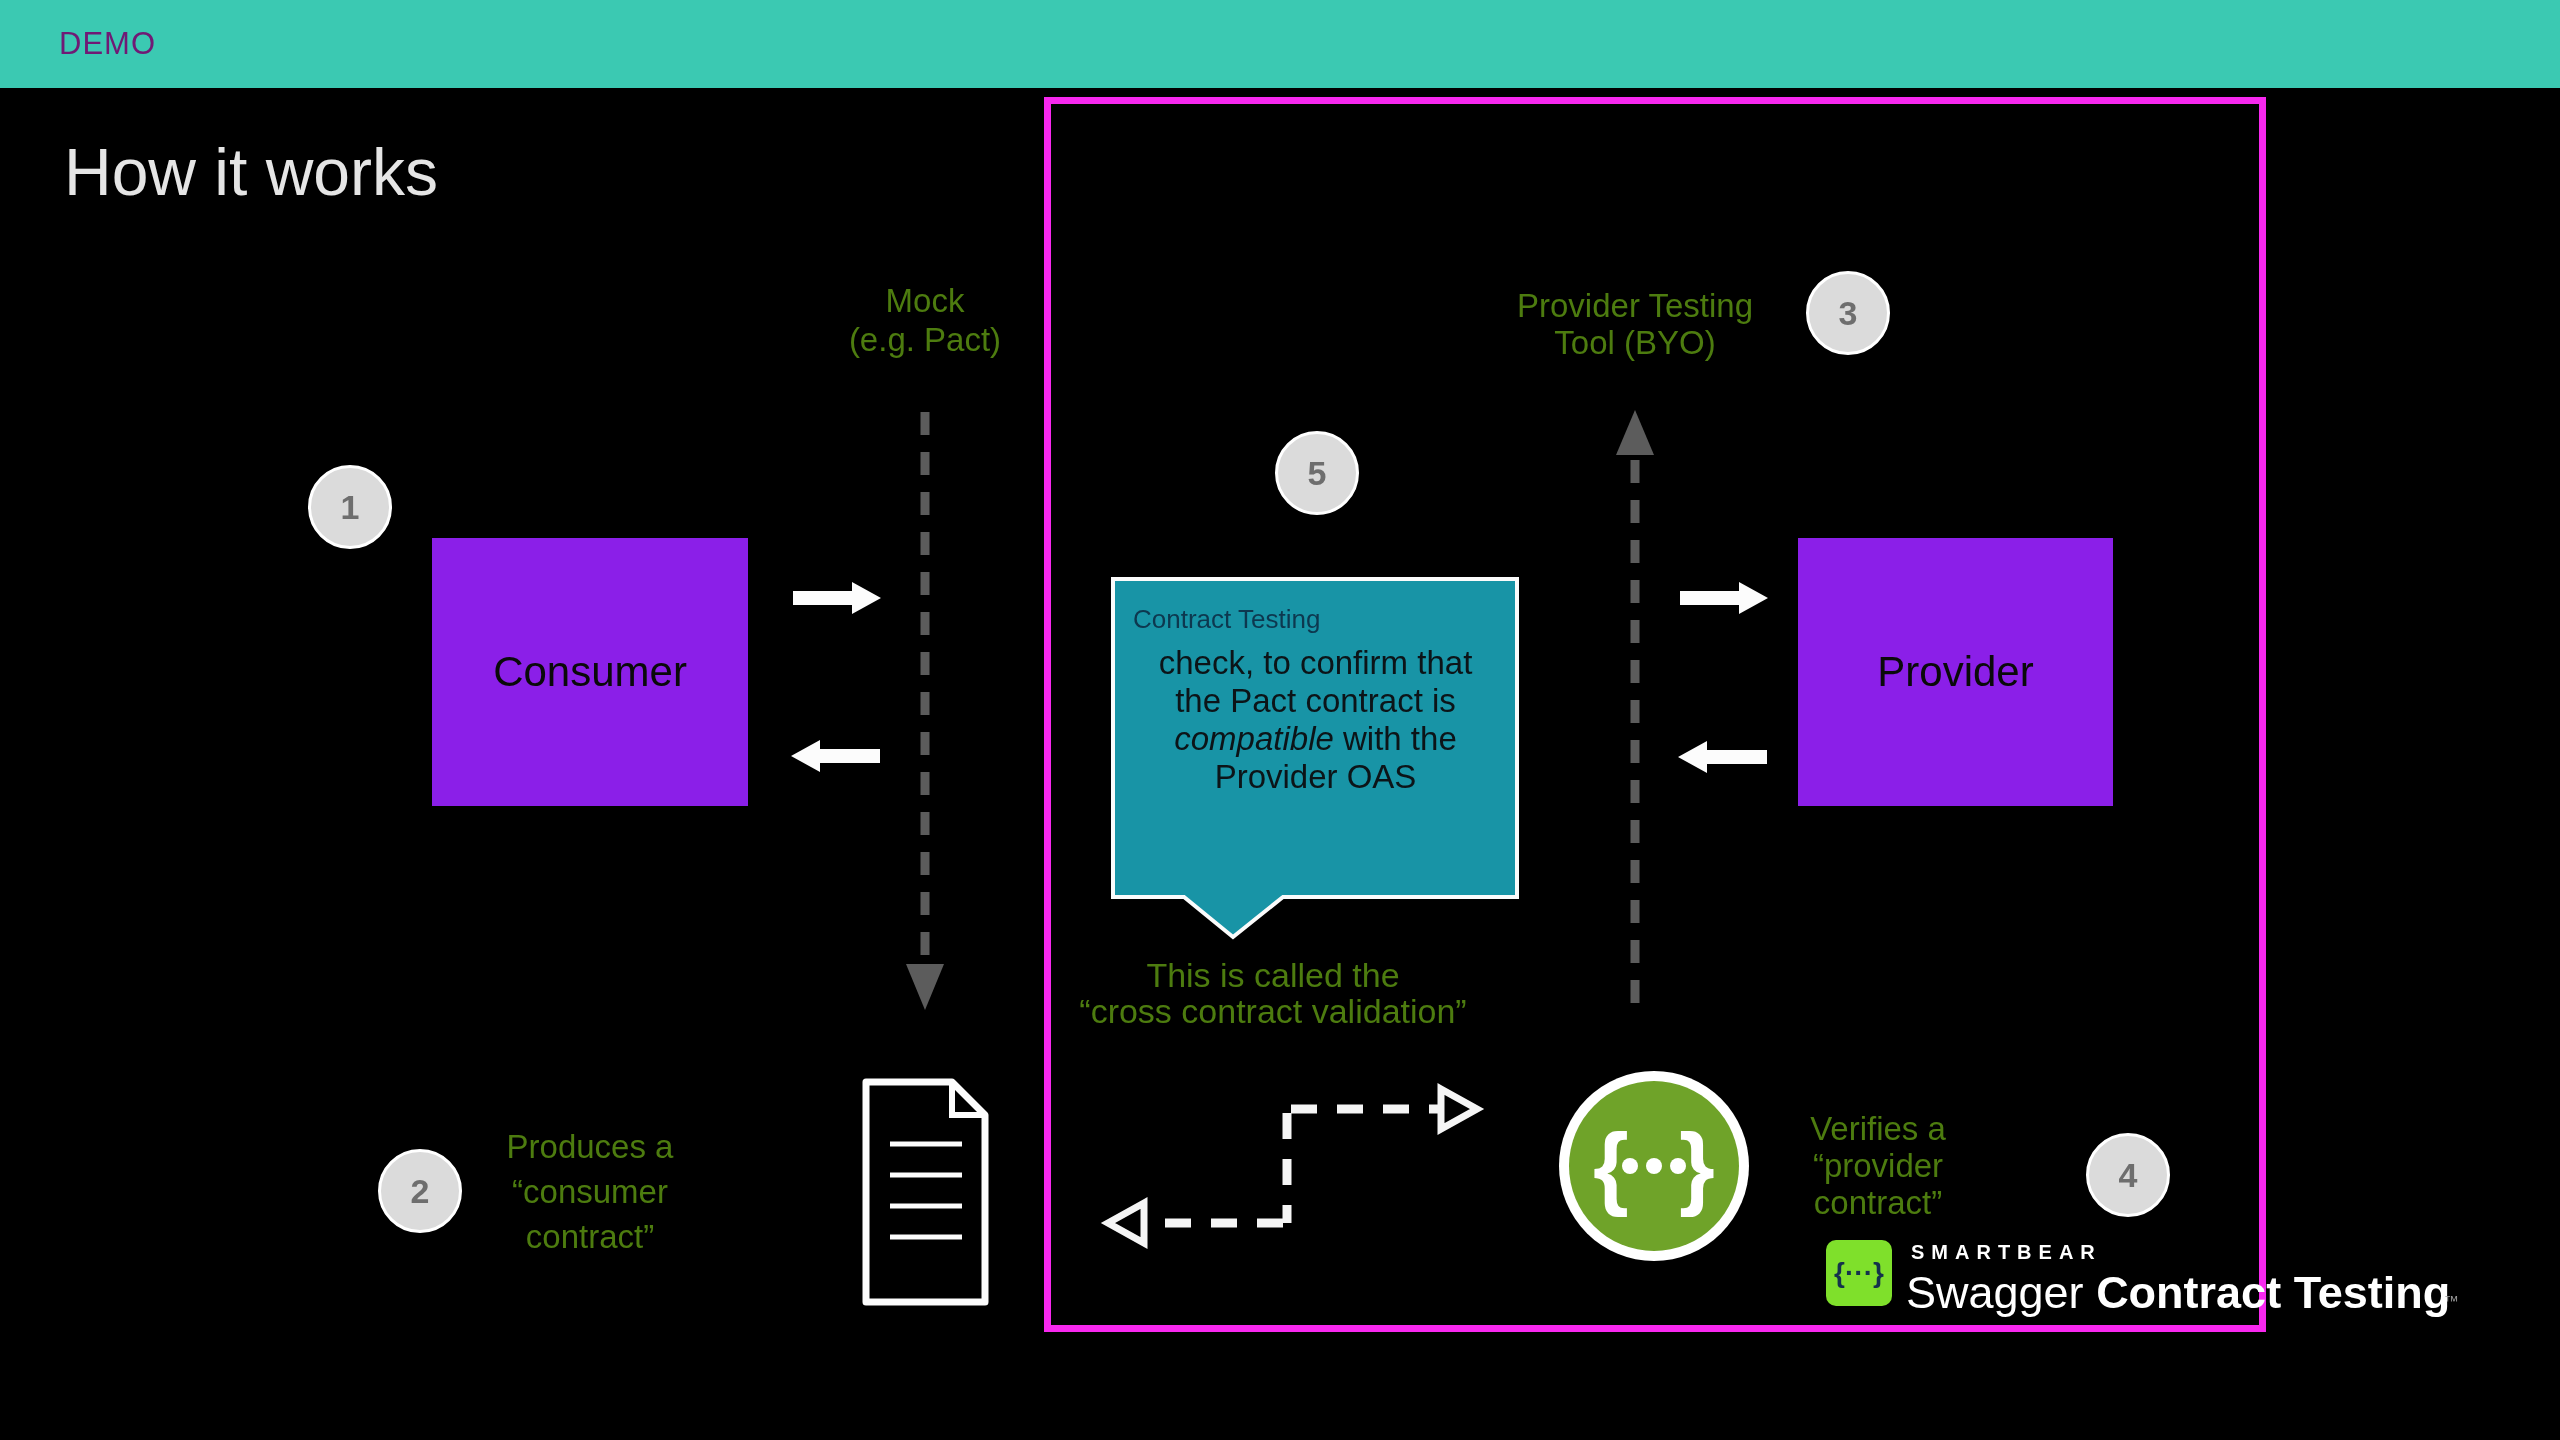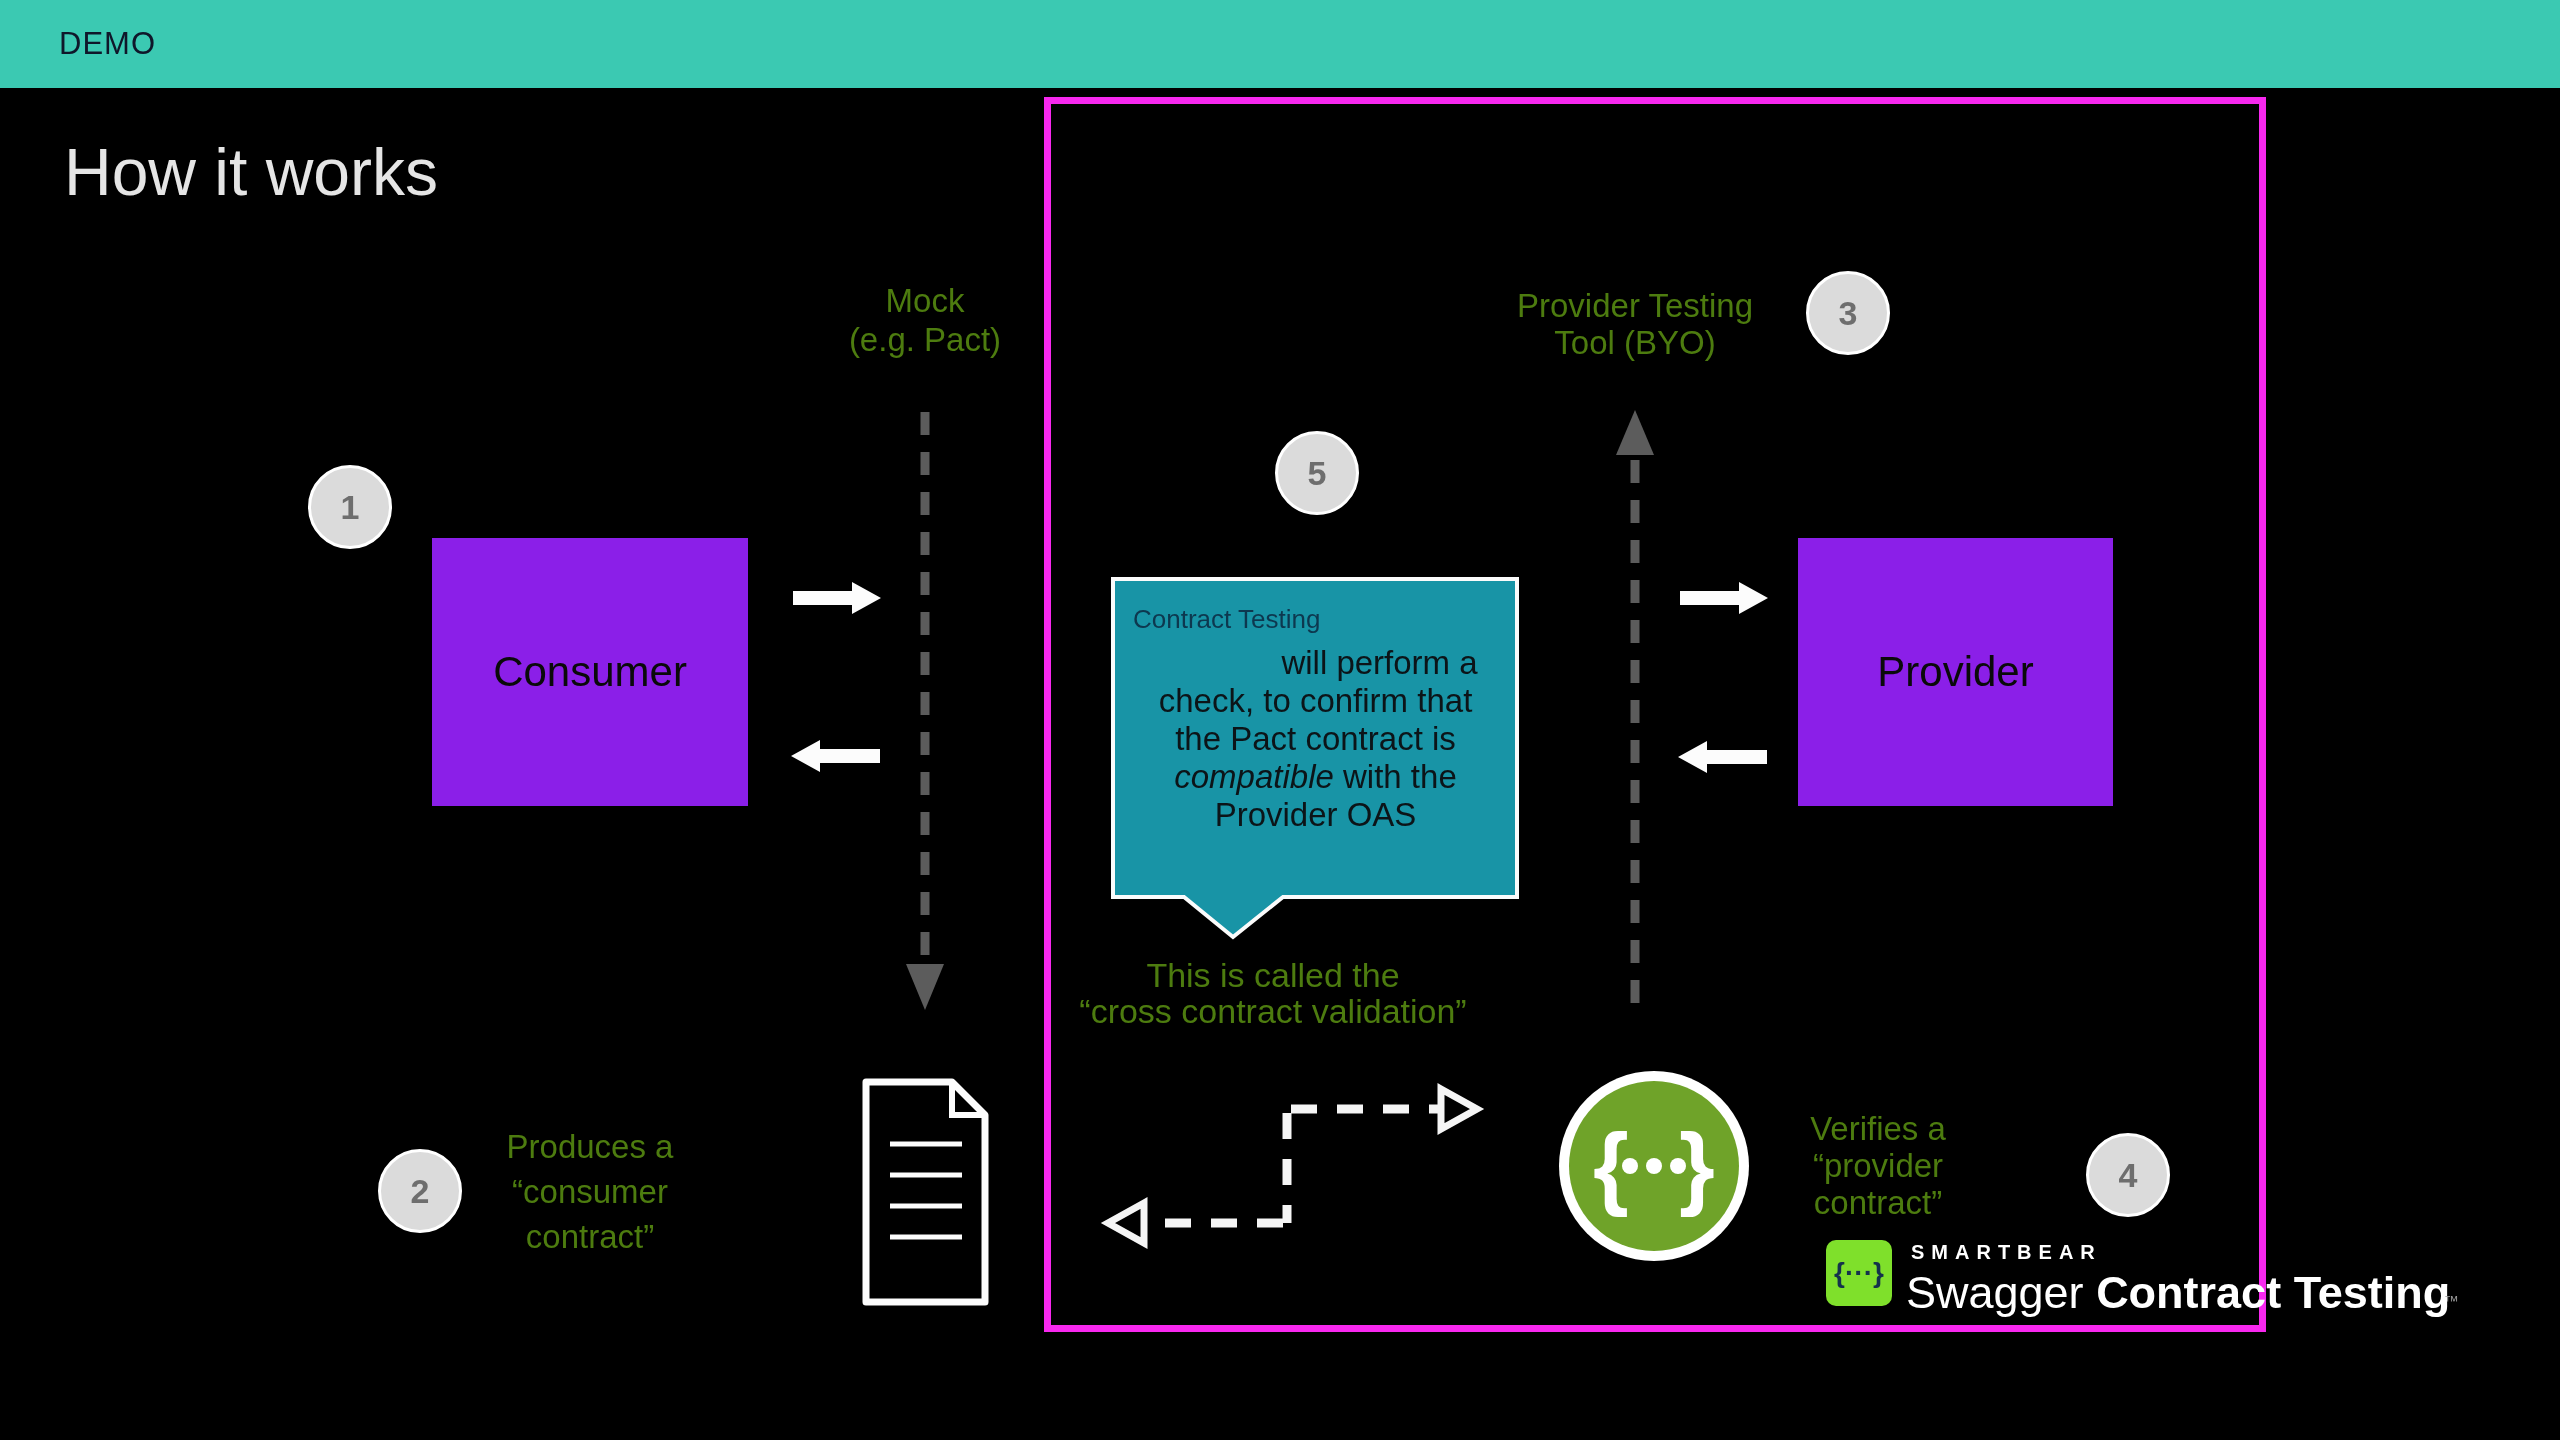--- a/index.html
+++ b/index.html
@@ -1,20 +1,20 @@
 <!DOCTYPE html>
 <html><head>
 <meta charset="utf-8">
 <style>
   html,body{margin:0;padding:0;background:#000;}
   body{width:2560px;height:1440px;overflow:hidden;font-family:"Liberation Sans",sans-serif;}
   #stage{position:relative;width:2560px;height:1440px;background:#000;}
 
   .top-bar{position:absolute;left:0;top:0;width:2560px;height:88px;background:#3BC9B2;}
-  .demo-label{position:absolute;left:59px;top:26px;font-size:31px;color:#0f172a;letter-spacing:1px;}
+  .demo-label{position:absolute;left:59px;top:26px;font-size:31px;color:#701a75;letter-spacing:1px;}
 
   .page-title{position:absolute;left:64px;top:134px;font-size:66px;font-weight:400;color:#e5e5e5;}
 
   .frame{position:absolute;left:1044px;top:97px;width:1222px;height:1235px;
          border:7px solid #F828EF;box-sizing:border-box;}
 
   .node-box{position:absolute;width:316px;height:268px;background:#8B1FE8;
             display:flex;align-items:center;justify-content:center;
             font-size:42px;color:#0A0A0A;}
   #consumer-box{left:432px;top:538px;}
@@ -158,21 +158,20 @@
   <div class="lbl preline" id="step2-label">Produces a
 “consumer
 contract”</div>
   <div class="lbl preline" id="step4-label">Verifies a
 “provider
 contract”</div>
 
   <div class="bubble-content">
     <div class="bubble-tag">Contract Testing</div>
     <div class="bubble-text">
-      <div class="bubble-line1">will perform a</div>
       <div>check, to confirm that</div>
       <div>the Pact contract is</div>
       <div><span class="it">compatible</span><span> with the</span></div>
       <div>Provider OAS</div>
     </div>
   </div>
 
   <div class="sb-square">
     <span>{···}</span>
   </div>

